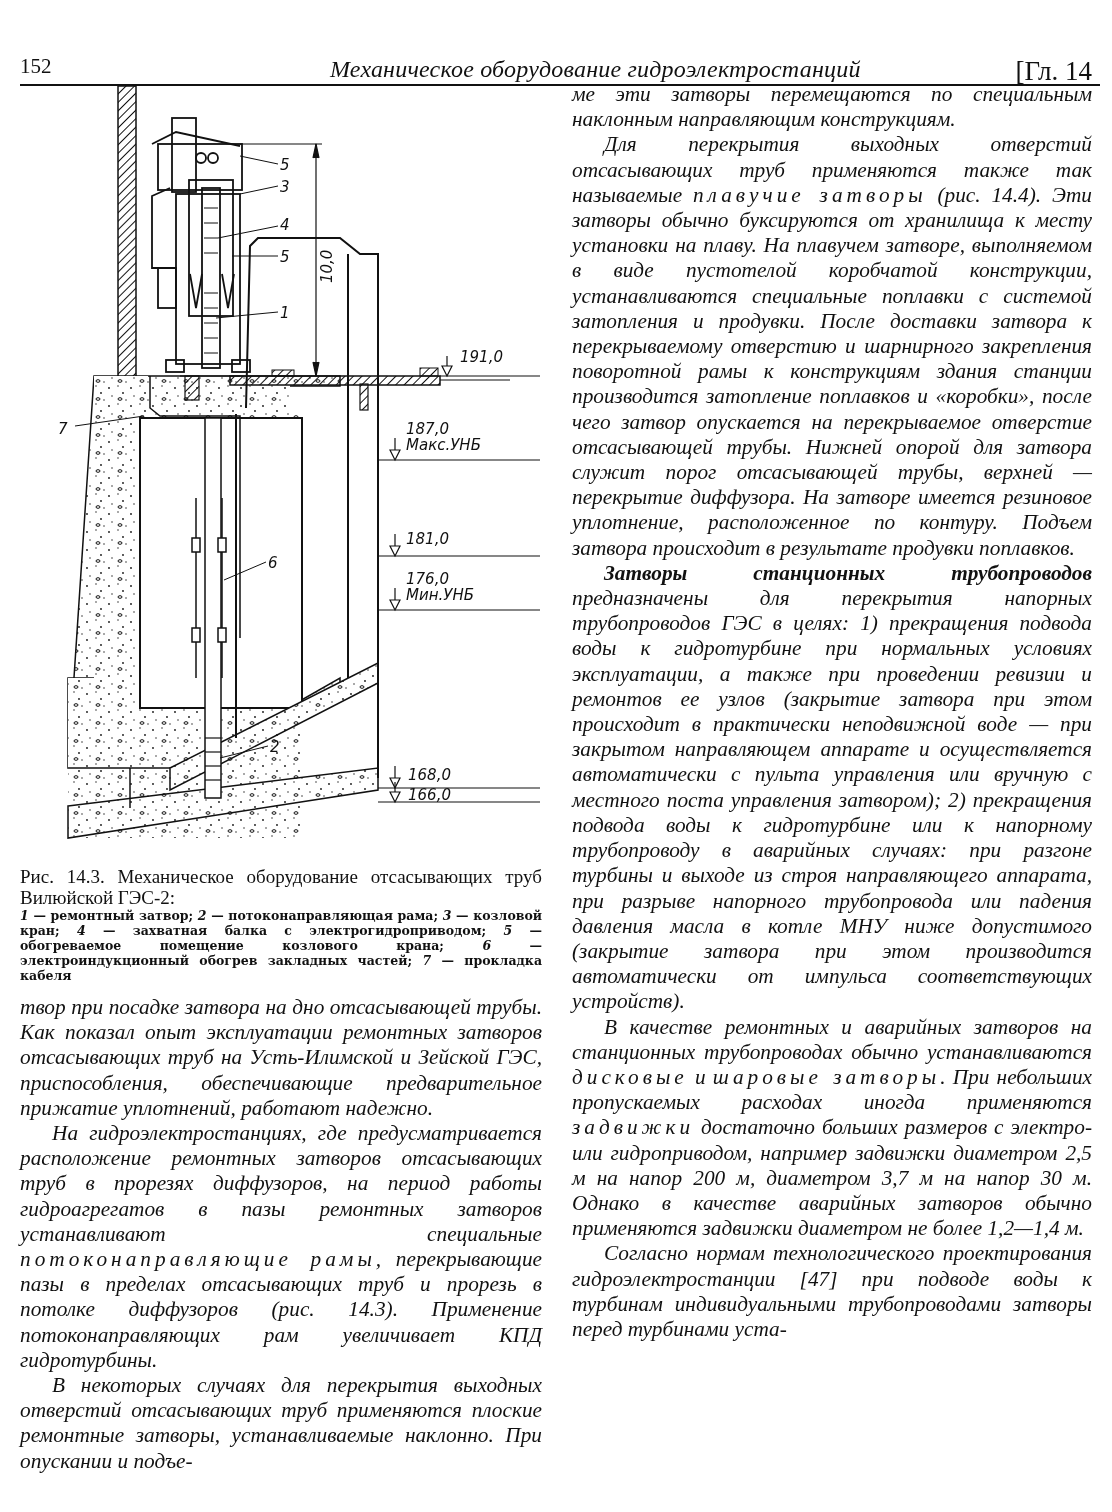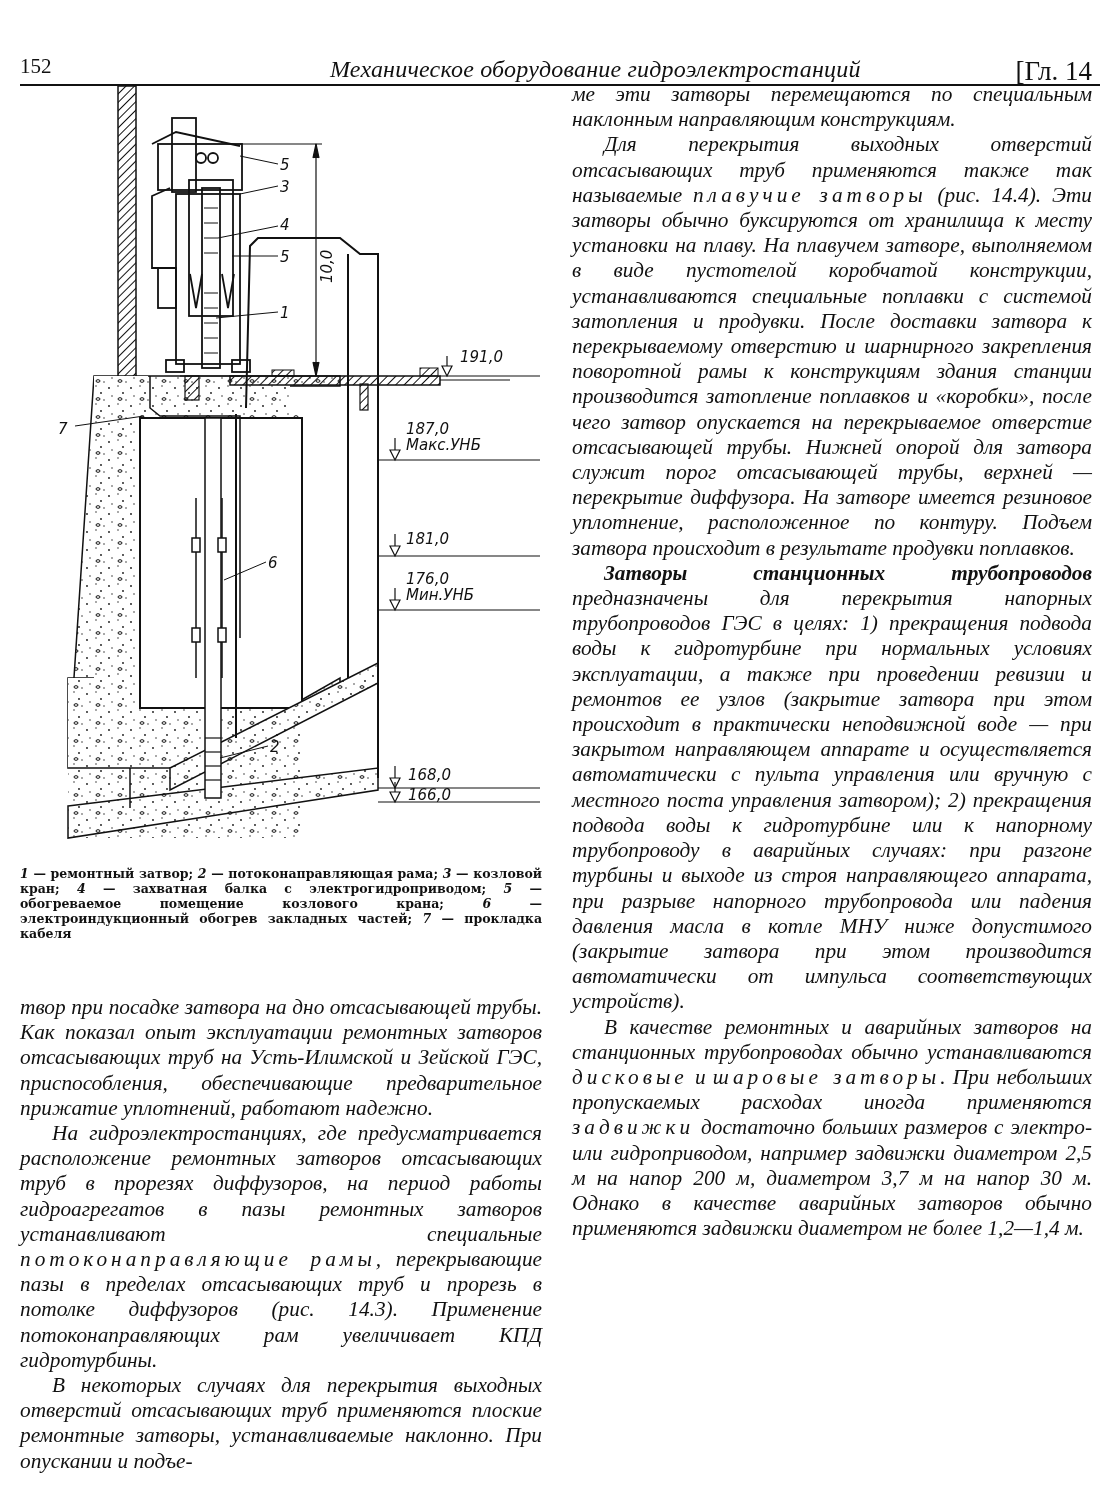--- a/index.html
+++ b/index.html
@@ -182,20 +182,24 @@
     <text class="fig-text" x="366" y="372">Макс.УНБ</text>
     <text class="fig-text" x="366" y="466">181,0</text>
     <text class="fig-text" x="366" y="506">176,0</text>
     <text class="fig-text" x="366" y="522">Мин.УНБ</text>
     <text class="fig-text" x="368" y="702">168,0</text>
     <text class="fig-text" x="368" y="722">166,0</text>
   </svg>
 </div>
 
 <div class="caption">
+  <div class="caption-title">
+    <span class="fig-label">Рис. 14.3.</span>
+    <span class="fig-desc">Механическое оборудование отсасывающих труб Вилюйской ГЭС-2:</span>
+  </div>
   <div class="legend">
     <span class="num">1</span> <span>— ремонтный затвор;</span>
     <span class="num">2</span> <span>— потоконаправляющая рама;</span>
     <span class="num">3</span> <span>— козловой кран;</span>
     <span class="num">4</span> <span>— захватная балка с электрогидроприводом;</span>
     <span class="num">5</span> <span>— обогреваемое помещение козлового крана;</span>
     <span class="num">6</span> <span>— электроиндукционный обогрев закладных частей;</span>
     <span class="num">7</span> <span>— прокладка кабеля</span>
   </div>
 </div>
@@ -204,13 +208,14 @@
   <p class="para">твор при посадке затвора на дно отсасывающей трубы. Как показал опыт эксплуатации ремонтных затворов отсасывающих труб на Усть-Илимской и Зейской ГЭС, приспособления, обеспечивающие предварительное прижатие уплотнений, работают надежно.</p>
   <p class="para indent"><span>На гидроэлектростанциях, где предусматривается расположение ремонтных затворов отсасывающих труб в прорезях диффузоров, на период работы гидроагрегатов в пазы ремонтных затворов устанавливают специальные </span><span class="spaced">потоконаправляющие рамы</span><span>, перекрывающие пазы в пределах отсасывающих труб и прорезь в потолке диффузоров (рис. 14.3). Применение потоконаправляющих рам увеличивает КПД гидротурбины.</span></p>
   <p class="para indent">В некоторых случаях для перекрытия выходных отверстий отсасывающих труб применяются плоские ремонтные затворы, устанавливаемые наклонно. При опускании и подъе-</p>
 </div>
 
 <div class="col col-right">
   <p class="para">ме эти затворы перемещаются по специальным наклонным направляющим конструкциям.</p>
   <p class="para indent"><span>Для перекрытия выходных отверстий отсасывающих труб применяются также так называемые </span><span class="spaced">плавучие затворы</span><span> (рис. 14.4). Эти затворы обычно буксируются от хранилища к месту установки на плаву. На плавучем затворе, выполняемом в виде пустотелой коробчатой конструкции, устанавливаются специальные поплавки с системой затопления и продувки. После доставки затвора к перекрываемому отверстию и шарнирного закрепления поворотной рамы к конструкциям здания станции производится затопление поплавков и «коробки», после чего затвор опускается на перекрываемое отверстие отсасывающей трубы. Нижней опорой для затвора служит порог отсасывающей трубы, верхней — перекрытие диффузора. На затворе имеется резиновое уплотнение, расположенное по контуру. Подъем затвора происходит в результате продувки поплавков.</span></p>
   <p class="para indent"><span class="bold">Затворы станционных трубопроводов</span><span> предназначены для перекрытия напорных трубопроводов ГЭС в целях: 1) прекращения подвода воды к гидротурбине при нормальных условиях эксплуатации, а также при проведении ревизии и ремонтов ее узлов (закрытие затвора при этом происходит в практически неподвижной воде — при закрытом направляющем аппарате и осуществляется автоматически с пульта управления или вручную с местного поста управления затвором); 2) прекращения подвода воды к гидротурбине или к напорному трубопроводу в аварийных случаях: при разгоне турбины и выходе из строя направляющего аппарата, при разрыве напорного трубопровода или падения давления масла в котле МНУ ниже допустимого (закрытие затвора при этом производится автоматически от импульса соответствующих устройств).</span></p>
   <p class="para indent"><span>В качестве ремонтных и аварийных затворов на станционных трубопроводах обычно устанавливаются </span><span class="spaced">дисковые</span><span> и </span><span class="spaced">шаровые затворы</span><span>. При небольших пропускаемых расходах иногда применяются </span><span class="spaced">задвижки</span><span> достаточно больших размеров с электро- или гидроприводом, например задвижки диаметром 2,5 м на напор 200 м, диаметром 3,7 м на напор 30 м. Однако в качестве аварийных затворов обычно применяются задвижки диаметром не более 1,2—1,4 м.</span></p>
+  <p class="para indent">Согласно нормам технологического проектирования гидроэлектростанции [47] при подводе воды к турбинам индивидуальными трубопроводами затворы перед турбинами уста-</p>
 </div>
 
 </body></html>

